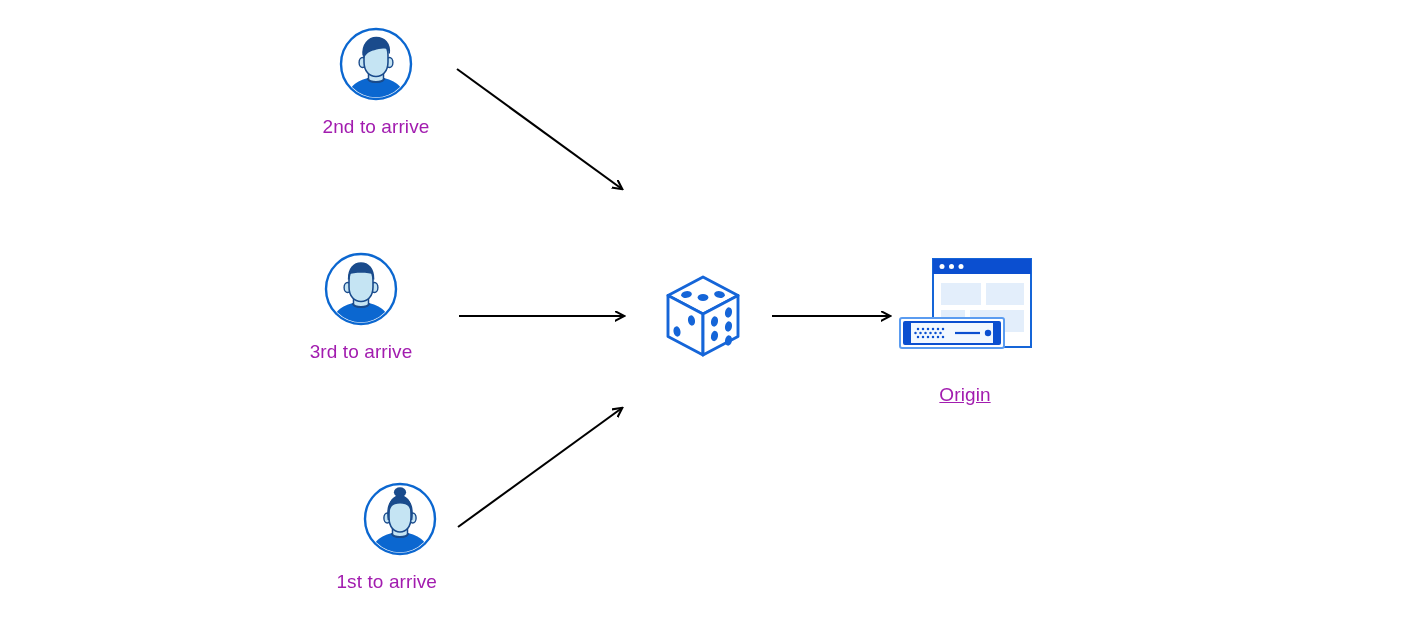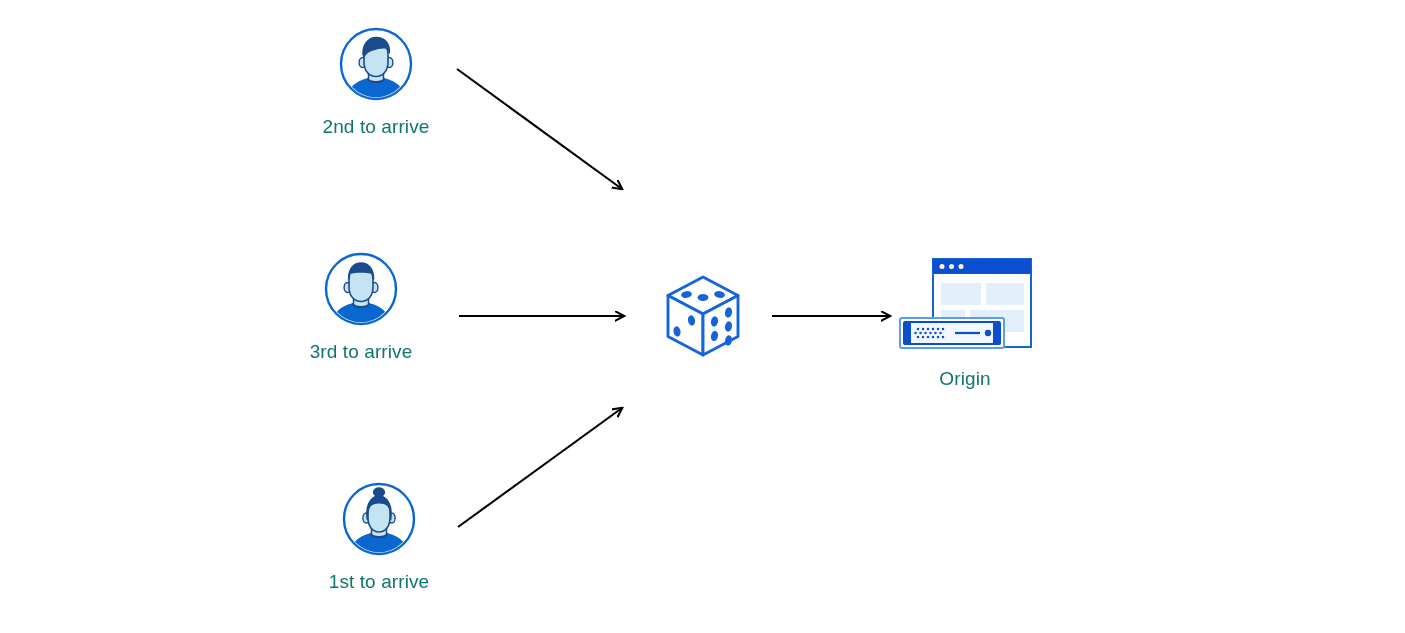--- a/index.html
+++ b/index.html
@@ -20,21 +20,21 @@
   }
   .node {
     position: absolute;
     display: flex;
     flex-direction: column;
     align-items: center;
   }
   .node-label {
     font-size: 19px;
     line-height: 24px;
-    color: #0f766e;
+    color: #a21caf;
     white-space: nowrap;
     letter-spacing: 0.1px;
   }
   .avatar-wrap {
     width: 74px;
     height: 74px;
     display: block;
   }
   .avatar-label {
     margin-top: 14px;
@@ -43,34 +43,35 @@
     width: 92px;
     height: 92px;
     display: block;
   }
   .origin-wrap {
     width: 140px;
     height: 104px;
     display: block;
   }
   .origin-label {
-    margin-top: 8px;
+    margin-top: 24px;
+    text-decoration: underline;
   }
   .arrow-layer {
     position: absolute;
     left: 0;
     top: 0;
     width: 1405px;
     height: 633px;
     pointer-events: none;
   }
   
   #node-second { left: 303px; top: 27px;  width: 146px; }
   #node-third  { left: 288px; top: 252px; width: 146px; }
-  #node-first  { left: 306px; top: 482px; width: 146px; }
+  #node-first  { left: 291px; top: 482px; width: 146px; align-items: flex-end; }
   #node-dice   { left: 657px; top: 270px; width: 92px; }
   #node-origin { left: 895px; top: 255px; width: 140px; }
   #node-second .avatar-wrap,
   #node-third .avatar-wrap,
   #node-first .avatar-wrap { margin-left: 0; }
 </style>
 </head>
 <body>
 
 <div id="stage">

